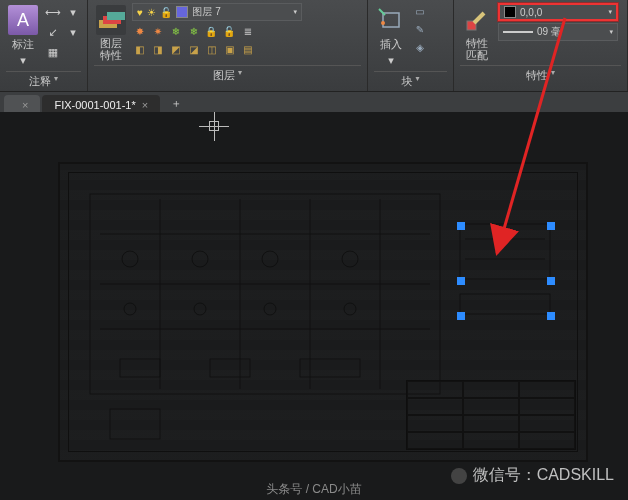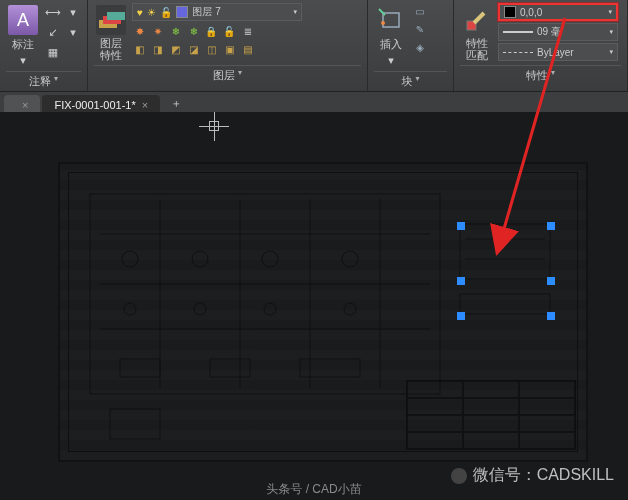--- a/index.html
+++ b/index.html
@@ -307,25 +307,20 @@
       </div>
       <div style="display:flex;flex-direction:column;gap:2px;flex:1">
         <div class="dropdown color-highlight" style="width:120px">
           <span class="swatch" style="background:#000"></span>
           <span>0,0,0</span>
           <span class="tri">▾</span>
         </div>
         <div class="dropdown" style="width:120px">
           <span style="width:30px;border-top:2px solid #ccc"></span>
           <span>09 毫</span>
-          <span class="tri">▾</span>
-        </div>
-        <div class="dropdown" style="width:120px">
-          <span style="width:30px;border-top:1px dashed #ccc"></span>
-          <span>ByLayer</span>
           <span class="tri">▾</span>
         </div>
       </div>
     </div>
     <div class="panel-title">
       <span>特性</span>
       <span class="chev">▾</span>
     </div>
   </div>
 </div>

